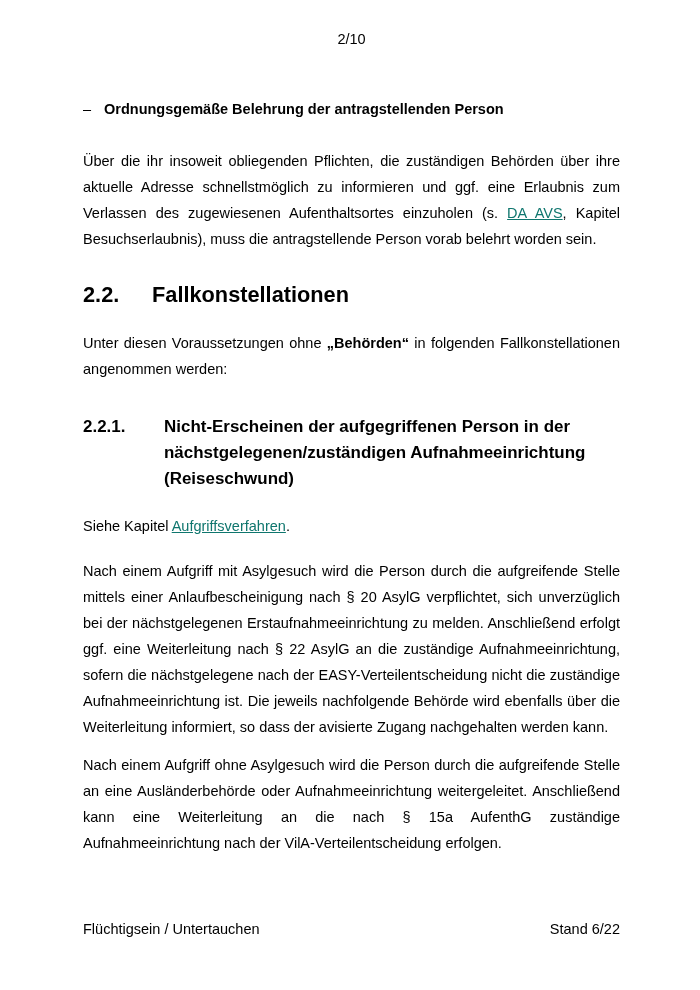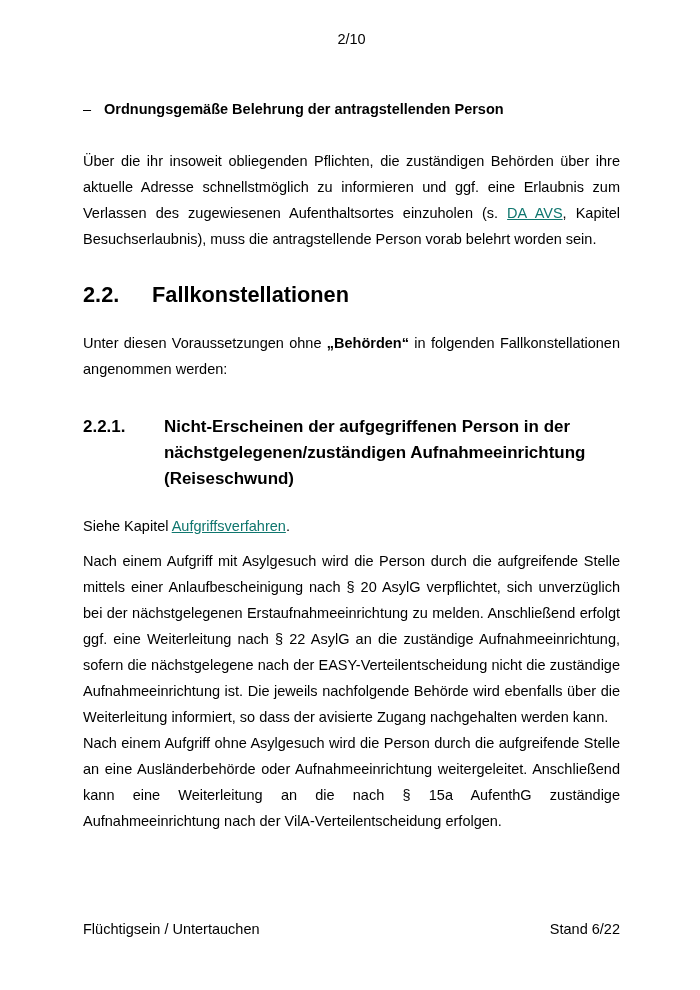--- a/index.html
+++ b/index.html
@@ -29,22 +29,22 @@
   }
   .bullet-marker { width: 21px; flex: 0 0 21px; }
   .bullet-text { font-weight: bold; flex: 1; }
   .para {
     text-align: justify;
     hyphens: auto;
     -webkit-hyphens: auto;
   }
   .para-belehrung   { margin-bottom: 30px; }
   .para-vorauss     { margin-bottom: 32px; }
-  .para-siehe       { margin-bottom: 9px; text-align: left; }
-  .para-mit         { }
+  .para-siehe       { margin-bottom: 19px; text-align: left; }
+  .para-mit         { margin-bottom: 12px; }
   .para-ohne        { margin-bottom: 0; }
   .section-heading {
     display: flex;
     font-weight: bold;
     margin-bottom: 22px;
   }
   .sec-num-22 { width: 32px; flex: 0 0 32px; }
   .subsection-heading {
     display: flex;
     font-weight: bold;

